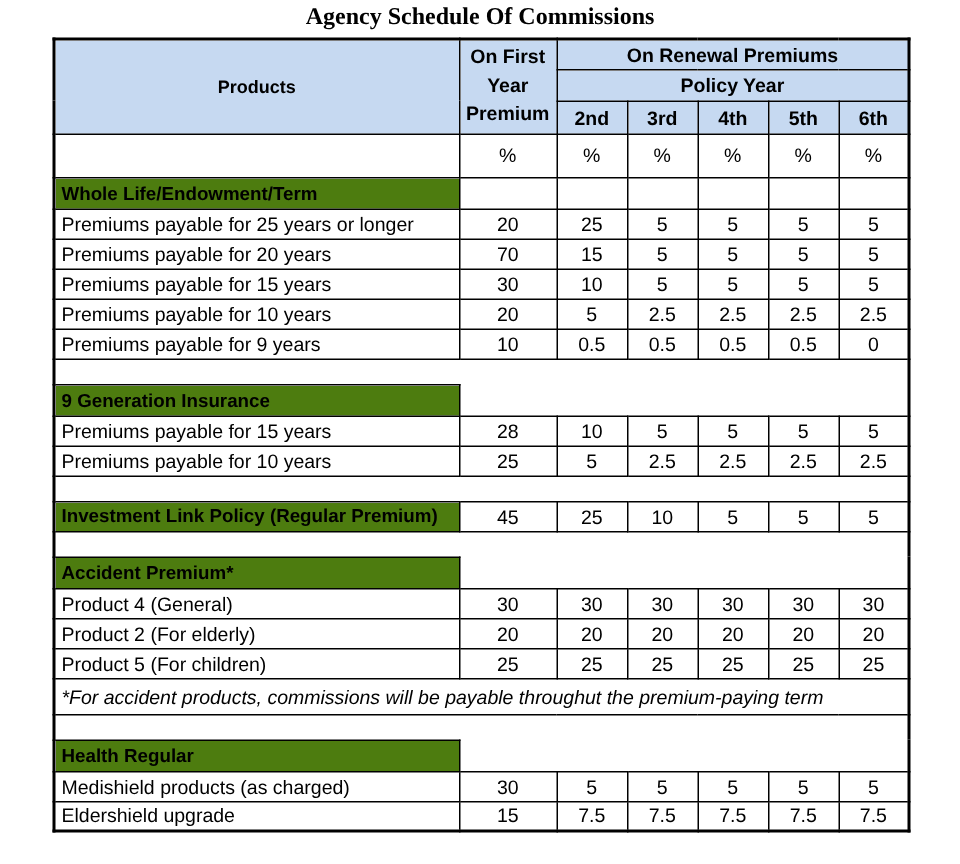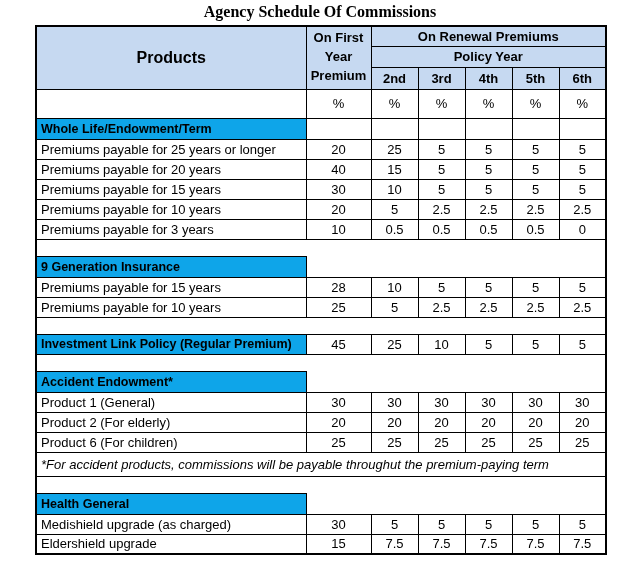--- a/index.html
+++ b/index.html
@@ -15,26 +15,26 @@
     position:absolute;left:35px;top:25px;width:570px;
     border-collapse:collapse;table-layout:fixed;
     border:2px solid #000;
   }
   th,td{
     border:1px solid #000;padding:0;overflow:hidden;vertical-align:middle;
     font-size:13px;
   }
   .blue{background:#c6d9f1;margin-left:10px;}
   th{font-weight:bold;text-align:center;}
-  th.products-th{font-size:16px;}
+  th.products-th{font-size:12px;}
   th.firstyear-th{font-size:13px;padding:0 2px;line-height:1.45;}
   td.label-cell{text-align:left;padding:0 4px;white-space:nowrap;}
   td.num-cell{text-align:center;}
   td.section-cell{
-    background:#0ea5e9;font-weight:bold;text-align:left;
+    background:#4d7c0f;font-weight:bold;text-align:left;
     padding:0 4px;white-space:nowrap;font-size:12.5px;
   }
   td.open-cell{border-top:none;border-bottom:none;}
   td.spacer-cell{border:none;}
   td.note-cell{
     border-left:none;border-right:none;
     font-style:italic;text-align:left;padding:0 4px;white-space:nowrap;
   }
   td.pct-empty{background:#fff;}
   tr.hdr1{height:20px;}
@@ -101,21 +101,21 @@
         <td class="label-cell">Premiums payable for 25 years or longer</td>
         <td class="num-cell">20</td>
         <td class="num-cell">25</td>
         <td class="num-cell">5</td>
         <td class="num-cell">5</td>
         <td class="num-cell">5</td>
         <td class="num-cell">5</td>
       </tr>
       <tr class="data">
         <td class="label-cell">Premiums payable for 20 years</td>
-        <td class="num-cell">40</td>
+        <td class="num-cell">70</td>
         <td class="num-cell">15</td>
         <td class="num-cell">5</td>
         <td class="num-cell">5</td>
         <td class="num-cell">5</td>
         <td class="num-cell">5</td>
       </tr>
       <tr class="data">
         <td class="label-cell">Premiums payable for 15 years</td>
         <td class="num-cell">30</td>
         <td class="num-cell">10</td>
@@ -127,21 +127,21 @@
       <tr class="data">
         <td class="label-cell">Premiums payable for 10 years</td>
         <td class="num-cell">20</td>
         <td class="num-cell">5</td>
         <td class="num-cell">2.5</td>
         <td class="num-cell">2.5</td>
         <td class="num-cell">2.5</td>
         <td class="num-cell">2.5</td>
       </tr>
       <tr class="data">
-        <td class="label-cell">Premiums payable for 3 years</td>
+        <td class="label-cell">Premiums payable for 9 years</td>
         <td class="num-cell">10</td>
         <td class="num-cell">0.5</td>
         <td class="num-cell">0.5</td>
         <td class="num-cell">0.5</td>
         <td class="num-cell">0.5</td>
         <td class="num-cell">0</td>
       </tr>
       <tr class="spacer">
         <td colspan="7" class="spacer-cell"></td>
       </tr>
@@ -176,62 +176,62 @@
         <td class="num-cell">25</td>
         <td class="num-cell">10</td>
         <td class="num-cell">5</td>
         <td class="num-cell">5</td>
         <td class="num-cell">5</td>
       </tr>
       <tr class="spacer">
         <td colspan="7" class="spacer-cell"></td>
       </tr>
       <tr class="section">
-        <td class="section-cell">Accident Endowment*</td>
+        <td class="section-cell">Accident Premium*</td>
         <td colspan="6" class="open-cell"></td>
       </tr>
       <tr class="data">
-        <td class="label-cell">Product 1 (General)</td>
+        <td class="label-cell">Product 4 (General)</td>
         <td class="num-cell">30</td>
         <td class="num-cell">30</td>
         <td class="num-cell">30</td>
         <td class="num-cell">30</td>
         <td class="num-cell">30</td>
         <td class="num-cell">30</td>
       </tr>
       <tr class="data">
         <td class="label-cell">Product 2 (For elderly)</td>
         <td class="num-cell">20</td>
         <td class="num-cell">20</td>
         <td class="num-cell">20</td>
         <td class="num-cell">20</td>
         <td class="num-cell">20</td>
         <td class="num-cell">20</td>
       </tr>
       <tr class="data">
-        <td class="label-cell">Product 6 (For children)</td>
+        <td class="label-cell">Product 5 (For children)</td>
         <td class="num-cell">25</td>
         <td class="num-cell">25</td>
         <td class="num-cell">25</td>
         <td class="num-cell">25</td>
         <td class="num-cell">25</td>
         <td class="num-cell">25</td>
       </tr>
       <tr class="note">
         <td colspan="7" class="note-cell">*For accident products, commissions will be payable throughut the premium-paying term</td>
       </tr>
       <tr class="spacer">
         <td colspan="7" class="spacer-cell"></td>
       </tr>
       <tr class="section">
-        <td class="section-cell">Health General</td>
+        <td class="section-cell">Health Regular</td>
         <td colspan="6" class="open-cell"></td>
       </tr>
       <tr class="data">
-        <td class="label-cell">Medishield upgrade (as charged)</td>
+        <td class="label-cell">Medishield products (as charged)</td>
         <td class="num-cell">30</td>
         <td class="num-cell">5</td>
         <td class="num-cell">5</td>
         <td class="num-cell">5</td>
         <td class="num-cell">5</td>
         <td class="num-cell">5</td>
       </tr>
       <tr class="data">
         <td class="label-cell">Eldershield upgrade</td>
         <td class="num-cell">15</td>

